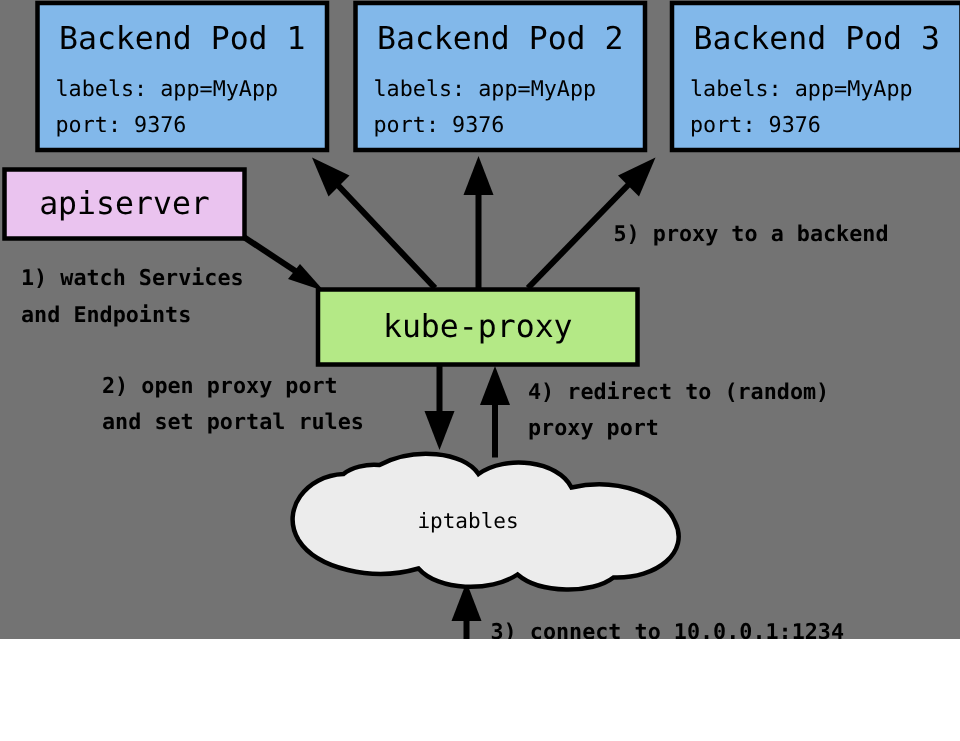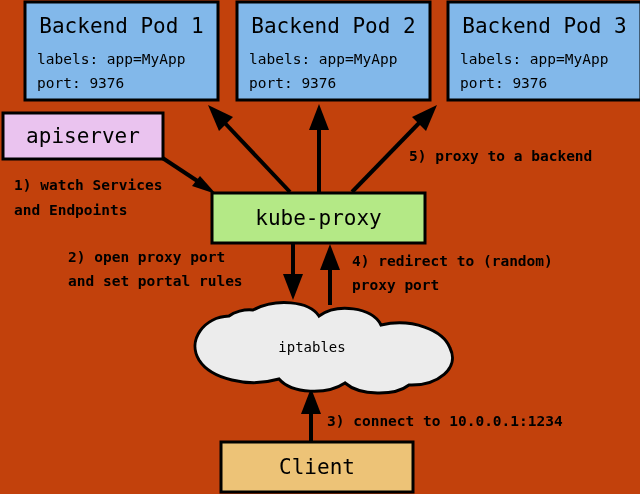--- a/index.html
+++ b/index.html
@@ -3,22 +3,22 @@
 <meta charset="utf-8">
 <style>
   html, body {
     margin: 0;
     padding: 0;
     background: #ffffff;
   }
   #diagram-root {
     position: relative;
     width: 640px;
-    height: 494px;
-    background: #c2410c;
+    height: 426px;
+    background: #737373;
     overflow: hidden;
     font-family: "DejaVu Sans Mono", monospace;
   }
   svg#scene {
     position: absolute;
     left: 0;
     top: 0;
     width: 640px;
     height: 494px;
     display: block;

